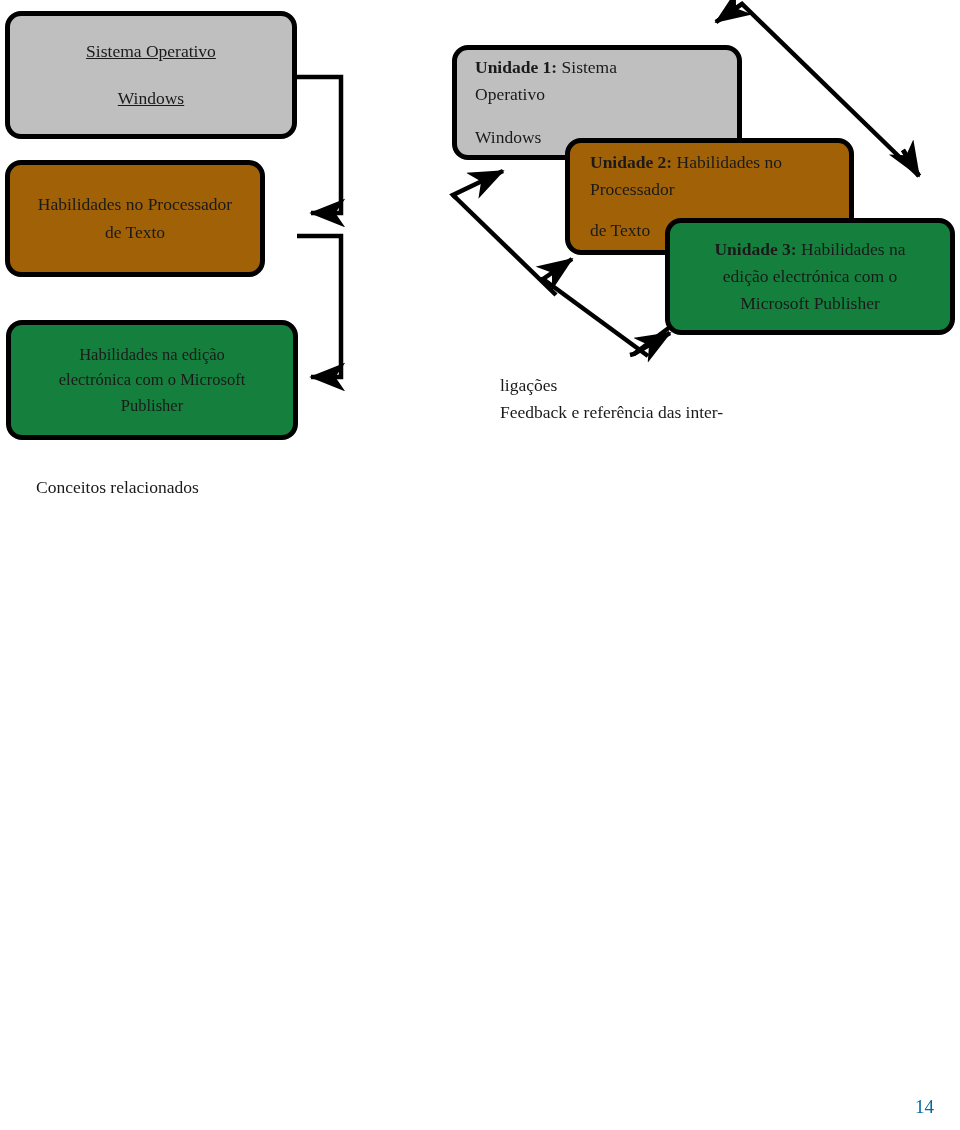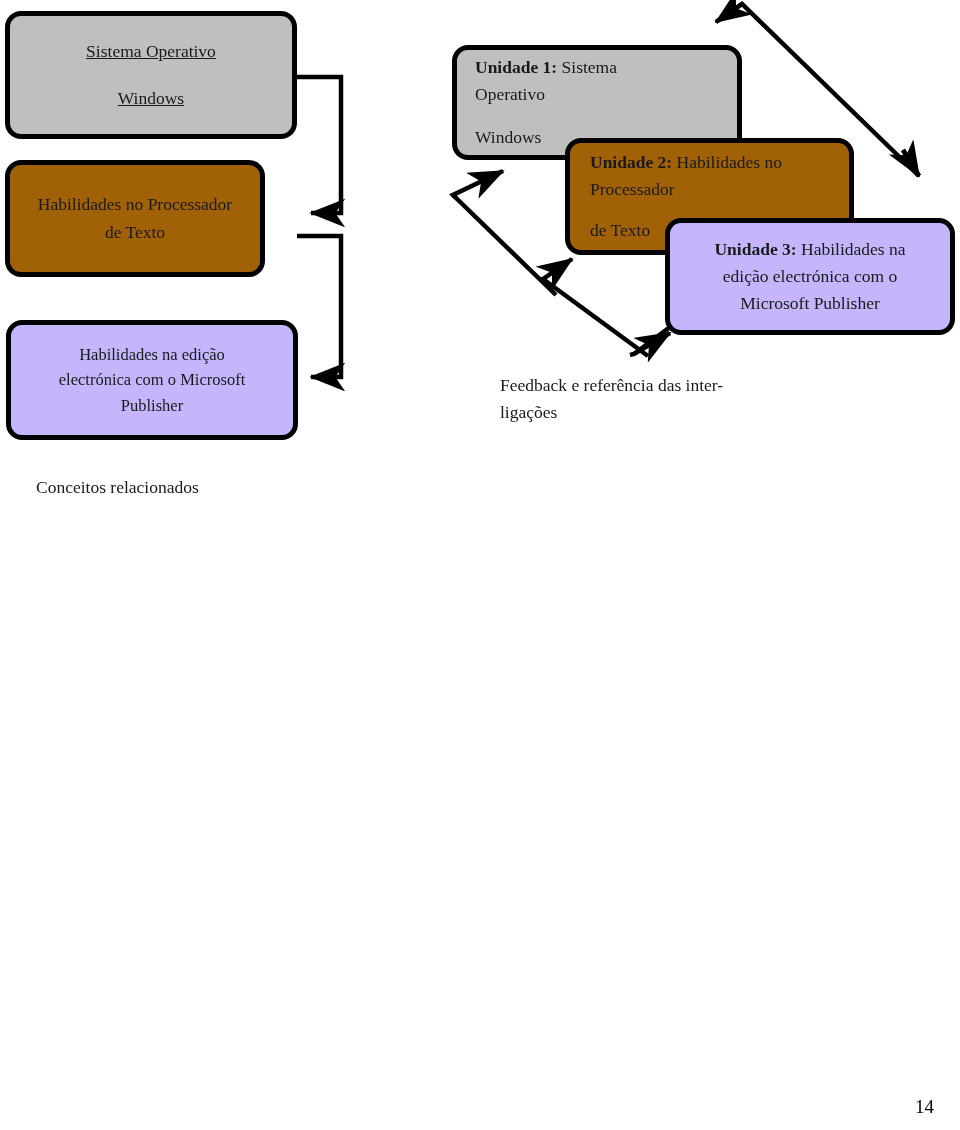--- a/index.html
+++ b/index.html
@@ -41,21 +41,21 @@
     border-radius: 16px;
     display: flex;
     align-items: center;
     justify-content: center;
     text-align: center;
     line-height: 1.55;
   }
 
   .box.gray  { background: #bfbfbf; }
   .box.green { background: #a16207; }
-  .box.blue  { background: #c4b5fd; }
+  .box.blue  { background: #15803d; }
 
   .box-inner {
     padding: 0 10px;
     width: 100%;
   }
 
   
   #left-box-os {
     left: 5px; top: 11px;
     width: 292px; height: 128px;
@@ -124,21 +124,21 @@
   #caption-concepts {
     left: 36px; top: 474px;
     width: 320px;
     text-align: left;
   }
 
   #page-number {
     position: absolute;
     right: 26px; bottom: 12px;
     font-size: 19px;
-    color: #000000;
+    color: #0369a1;
   }
 </style>
 </head>
 <body>
 
 <div class="canvas">
 
   <svg class="arrows-layer" width="960" height="1130" viewBox="0 0 960 1130" xmlns="http://www.w3.org/2000/svg">
     <defs>
       <marker id="ah" markerWidth="9" markerHeight="9" refX="7.6" refY="3.2" orient="auto" markerUnits="strokeWidth">
@@ -220,21 +220,21 @@
 
   <div class="box blue" id="unit-3">
     <div class="box-inner">
       <div><b class="unit-label">Unidade 3:</b><span> Habilidades na</span></div>
       <div>edição electrónica com o</div>
       <div>Microsoft Publisher</div>
     </div>
   </div>
 
   <div class="caption" id="caption-feedback">
+    <div>ligações</div>
     <div>Feedback e referência das inter-</div>
-    <div>ligações</div>
   </div>
 
   <div class="caption" id="caption-concepts">Conceitos relacionados</div>
 
   <div id="page-number">14</div>
 
 </div>
 
 </body></html>

